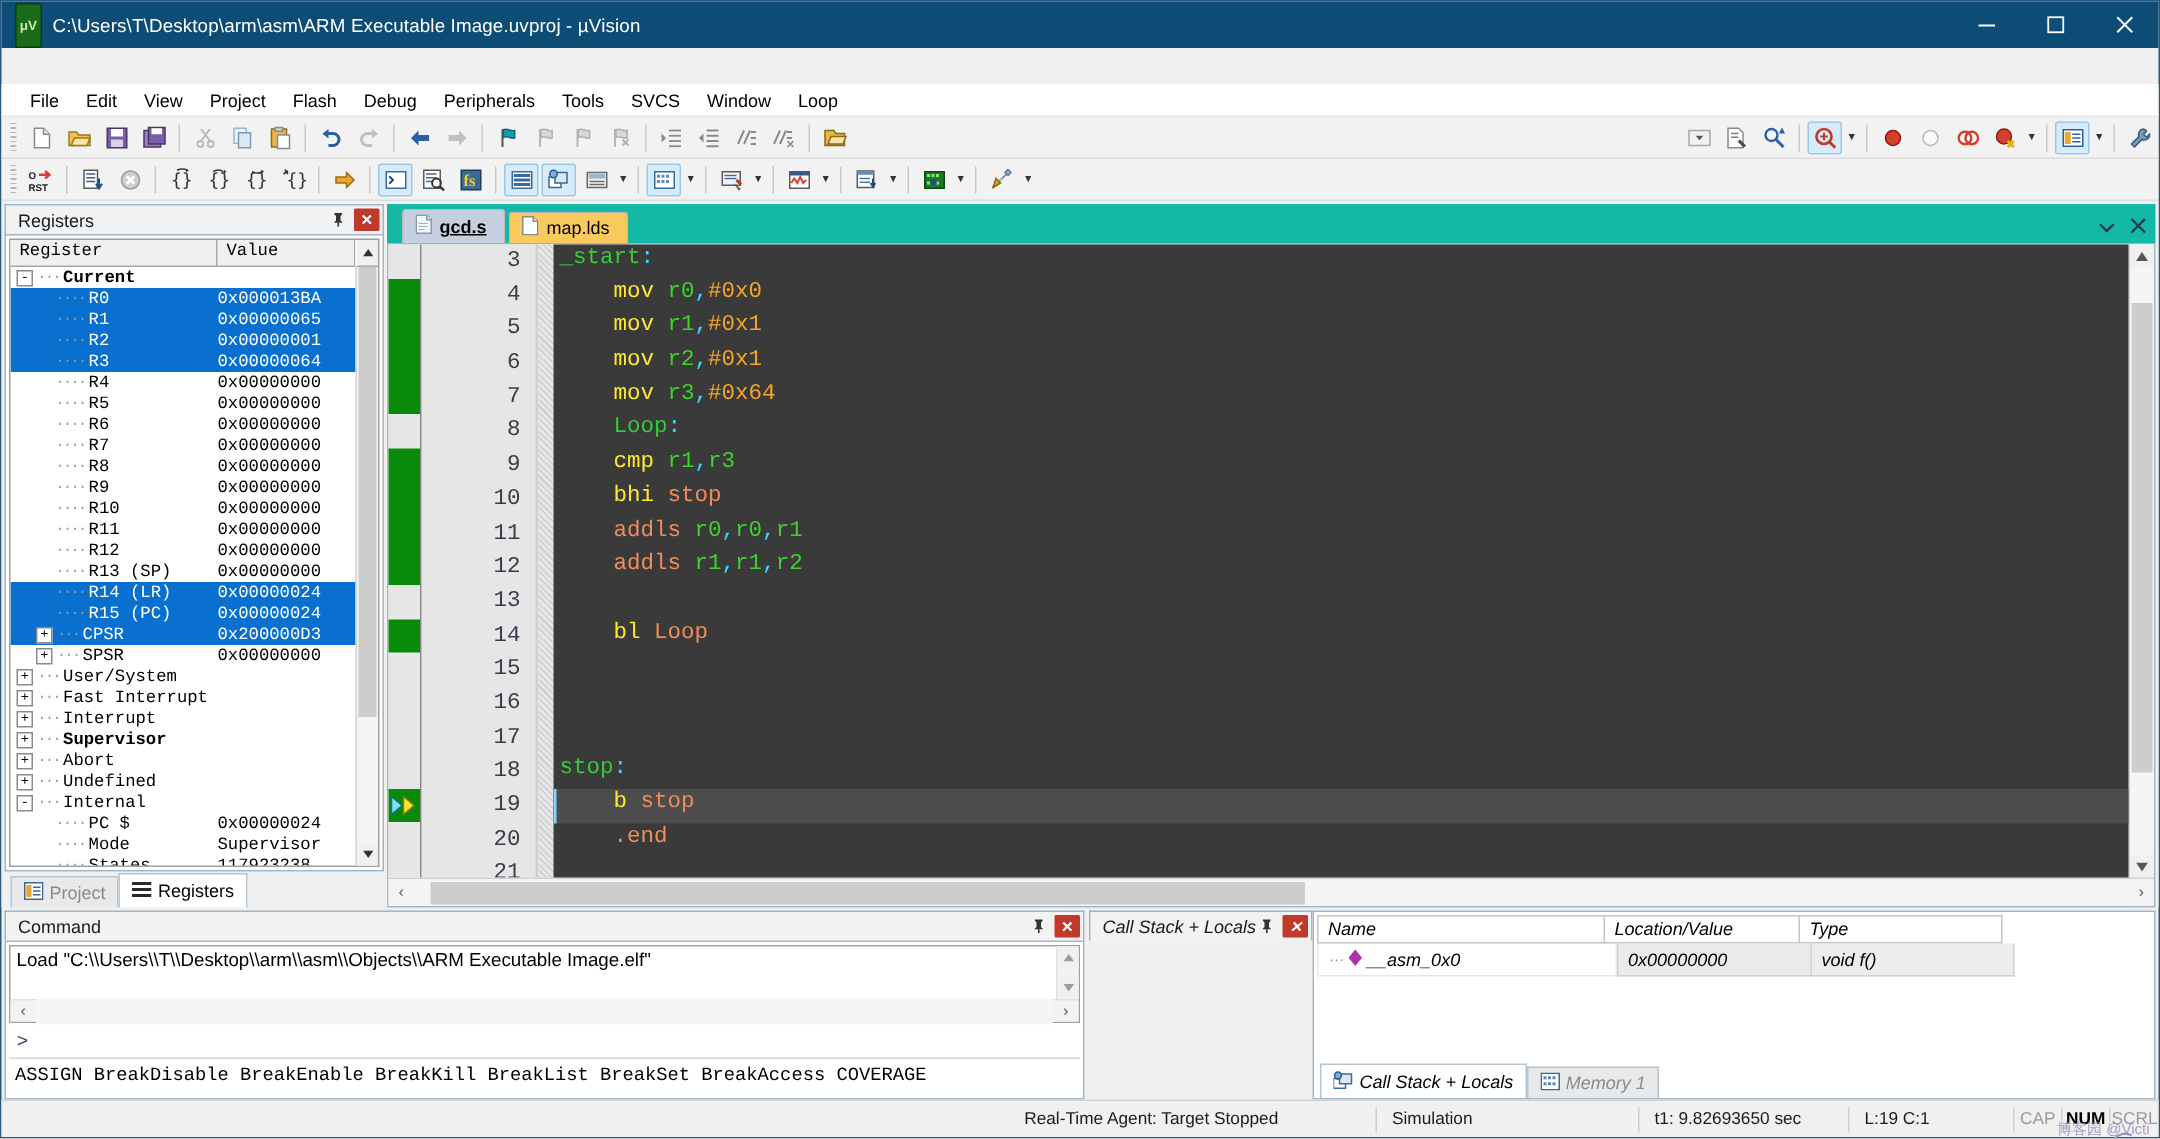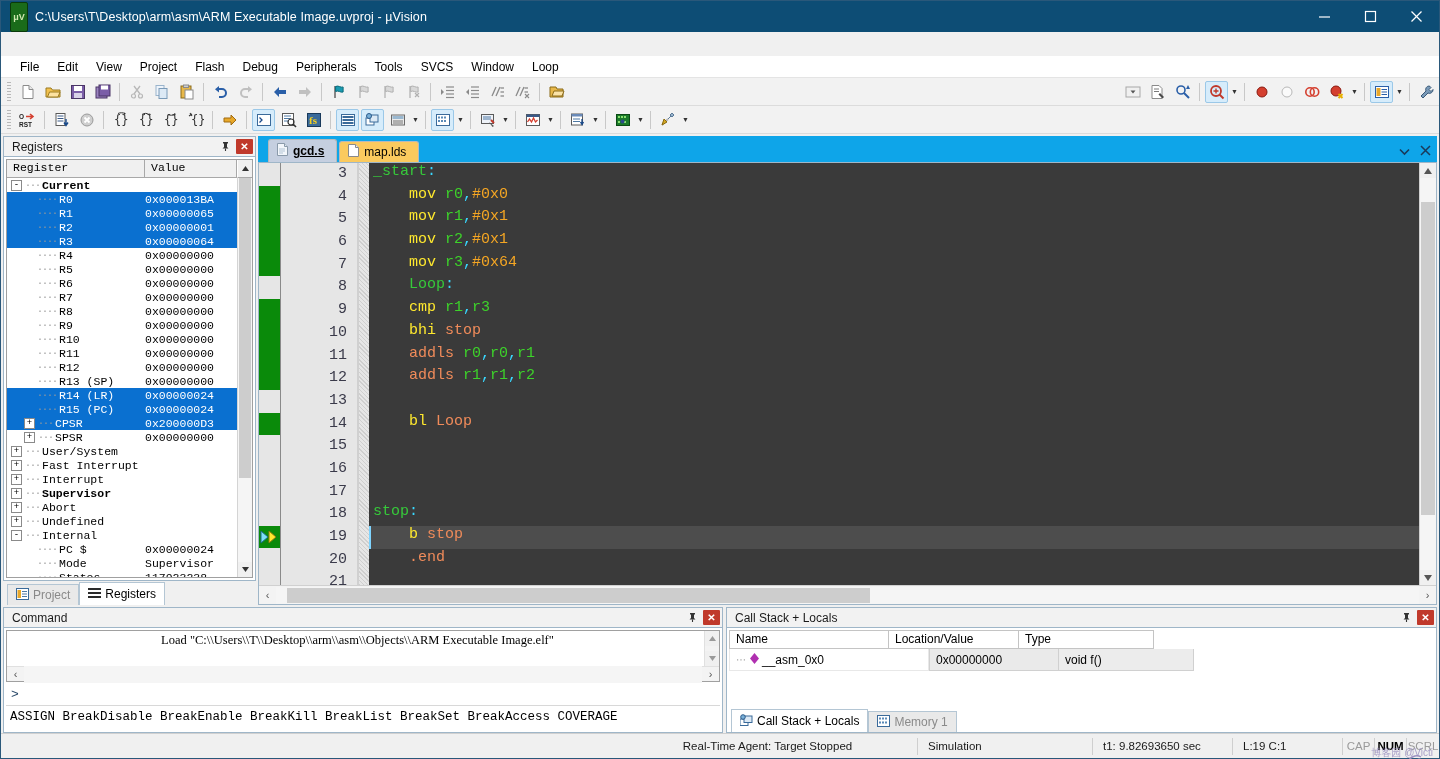--- a/index.html
+++ b/index.html
@@ -97,21 +97,21 @@
                padding-left:4px; }
   .dock-tab { height:21px; display:flex; align-items:center; gap:4px;
               padding:0 8px; font-size:12px; background:#e9e9e9;
               border:1px solid #b4c6d4; border-bottom:none; color:#8a8a8a; }
   .dock-tab.active { background:#fff; color:#000; height:23px; }
 
   
   .editdock { flex:1; display:flex; flex-direction:column; min-height:0;
               margin:2px 2px 0 0; }
   .tabstrip { height:26px; display:flex; align-items:flex-end; flex:0 0 26px;
-              background:#0ea5e9; padding-left:10px; position:relative; }
+              background:#14b8a6; padding-left:10px; position:relative; }
   .etab { height:21px; display:flex; align-items:center; gap:5px; padding:0 12px 0 8px;
           font-size:12px; border:1px solid #b9b9b9; border-bottom:none;
           border-radius:3px 3px 0 0; margin-right:2px; }
   .etab.active { background:#c5cfe0; color:#000; height:23px; }
   .etab.active .etab-label { text-decoration:underline; font-weight:bold; }
   .etab.inactive { background:#fbca5e; color:#000; }
   .tabstrip-ctrl { position:absolute; right:6px; bottom:3px; display:flex;
                    align-items:center; gap:10px; }
   .editor-frame { flex:1; display:flex; flex-direction:column; min-height:0;
                   border:1px solid #9fb6c8; background:#fff; }
@@ -149,33 +149,33 @@
   .hsb-thumb { position:absolute; top:1px; bottom:1px; background:#cdcdcd; }
 
   
   .bottom { height:128px; flex:0 0 128px; display:flex; padding:2px 2px 0 2px; }
   .cmd-dock { width:720px; display:flex; flex-direction:column; margin-right:3px; }
   .cmd-body { flex:1; background:#fff; border:1px solid #9fb6c8; display:flex;
               flex-direction:column; min-height:0; }
   .cmd-out { height:52px; margin:2px 2px 0 2px; border:1px solid #a0a0a0;
              display:flex; flex-direction:column; flex:0 0 52px; }
   .cmd-out-text { flex:1; display:flex; min-height:0; }
-  .cmd-txt { flex:1; font-family:Liberation Serif, serif; font-size:12.5px;
-             padding:2px 0 0 4px; white-space:nowrap; overflow:hidden;text-align:center; }
+  .cmd-txt { flex:1; font-family:Liberation Sans, sans-serif; font-size:12.5px;
+             padding:2px 0 0 4px; white-space:nowrap; overflow:hidden; }
   .cmd-vsb { width:15px; background:#f3f3f3; display:flex; flex-direction:column;
              justify-content:space-between; border-left:1px solid #e0e0e0; }
   .cmd-hsb { height:15px; display:flex; align-items:center; background:#f3f3f3;
              border-top:1px solid #e0e0e0; flex:0 0 15px; }
   .cmd-input { height:22px; display:flex; align-items:center; margin:2px;
                font-family:"Liberation Mono", monospace; font-size:13px;
                color:#2b4a6a; padding-left:5px; border-bottom:1px solid #d8d8d8;
                flex:0 0 22px; }
   .cmd-hint { font-family:"Liberation Mono", monospace; font-size:12.5px;
               padding:2px 0 0 6px; white-space:nowrap; overflow:hidden; flex:1; }
-  .cs-dock { flex:1; display:flex; flex-direction:column; }
+  .cs-dock { flex:1; display:flex; flex-direction:row;font-style:italic; }
   .cs-body { flex:1; background:#fff; border:1px solid #9fb6c8; display:flex;
              flex-direction:column; min-height:0; }
   .cs-grid { margin:2px; flex:1; display:flex; flex-direction:column; min-height:0; }
   .cs-head { height:19px; display:flex; flex:0 0 19px; font-size:12px; }
   .cs-head div { border:1px solid #c4c4c4; border-left:none; padding:1px 0 0 6px;
                  background:#fff; }
   .cs-head div:first-child { border-left:1px solid #c4c4c4; }
   .cs-row { height:22px; display:flex; flex:0 0 22px; font-size:12px; }
   .cs-c-name { width:200px; display:flex; align-items:center; gap:3px;
                padding-left:6px; border:1px solid #e8e8e8; border-top:none; }
@@ -1134,21 +1134,21 @@
           <svg width="11" height="11" viewBox="0 0 11 11">
               <path d="M3 1h5v1l-1 1v3l1.5 1.5H2.5L4 6V3L3 2z" fill="#333"></path>
               <line x1="5.5" y1="7.5" x2="5.5" y2="10" stroke="#333" stroke-width="1.1"></line>
             </svg>
         </div>
         <div class="cap-x">✕</div>
       </div>
       <div class="cs-body">
         <div class="cs-grid">
           <div class="cs-head">
-            <div style="width:160px">Name</div>
+            <div style="width:192px">Name</div>
             <div style="width:130px">Location/Value</div>
             <div style="width:135px">Type</div>
           </div>
           <div class="cs-row">
             <div class="cs-c-name">
               <span class="dots">⋯</span>
               <span>
                 <svg width="9" height="11" viewBox="0 0 9 11">
                     <path d="M4.5 0L9 5.5 4.5 11 0 5.5z" fill="#b030b0"></path>
                   </svg>

